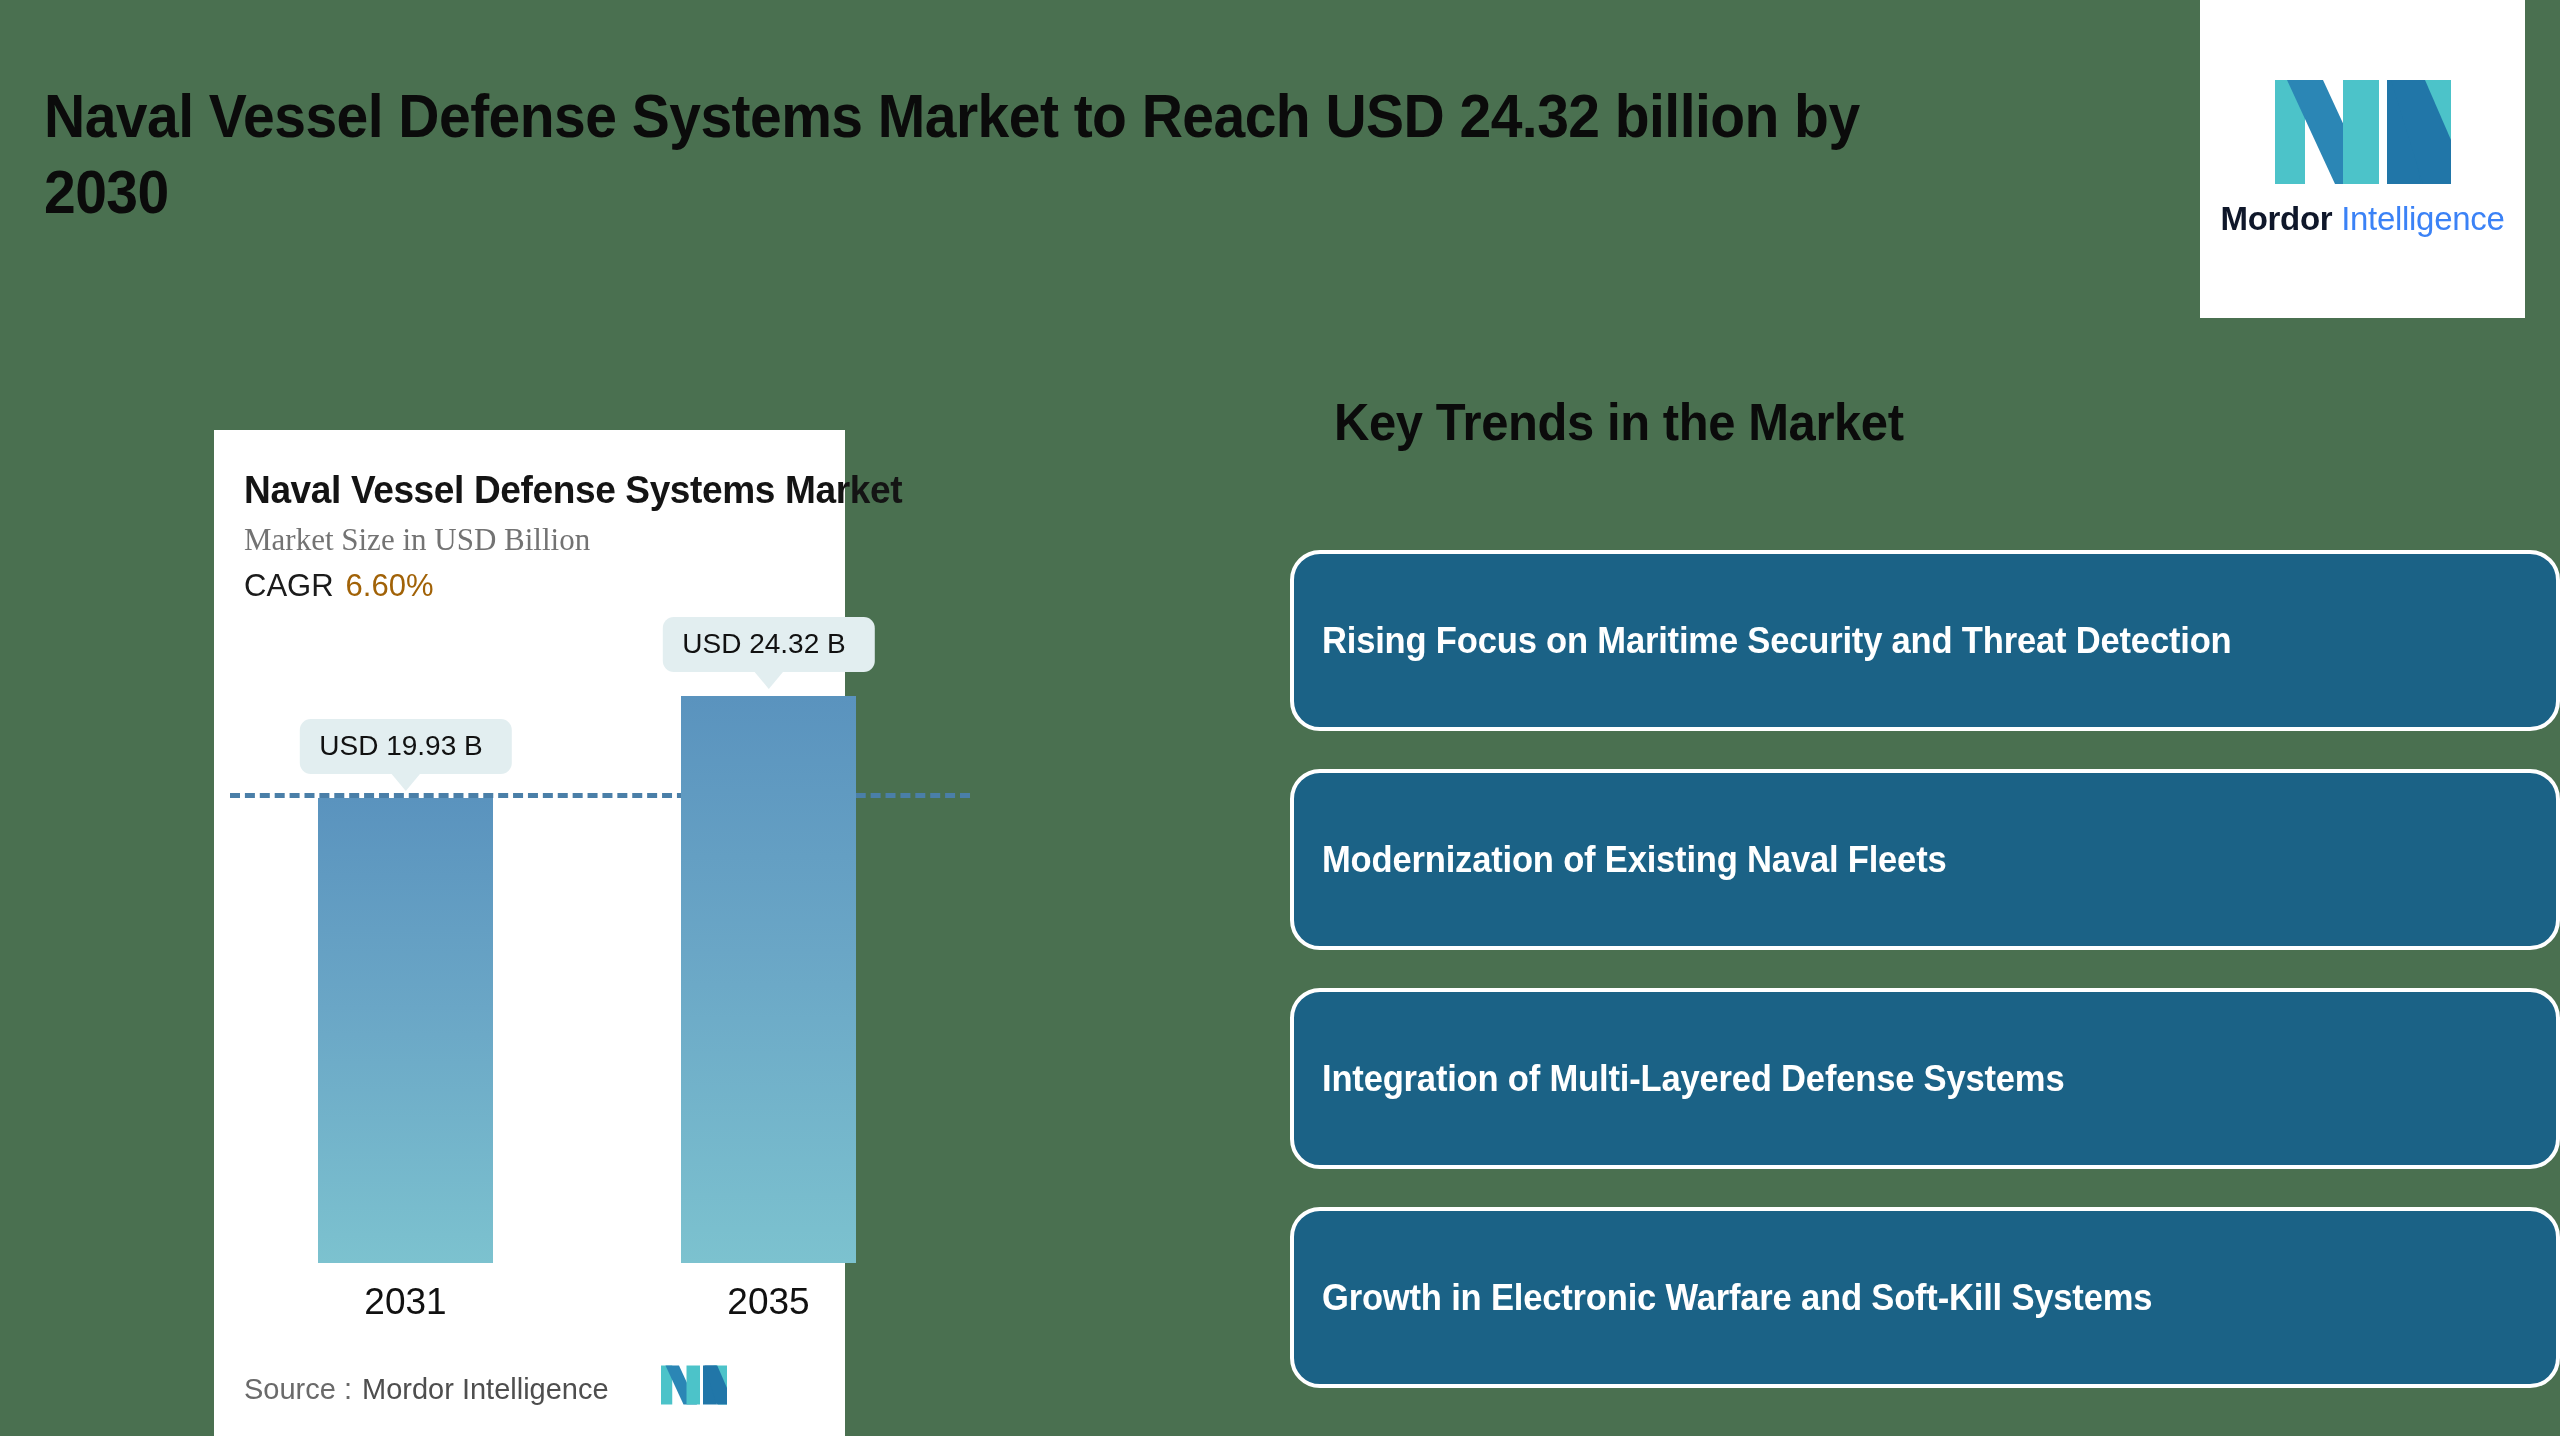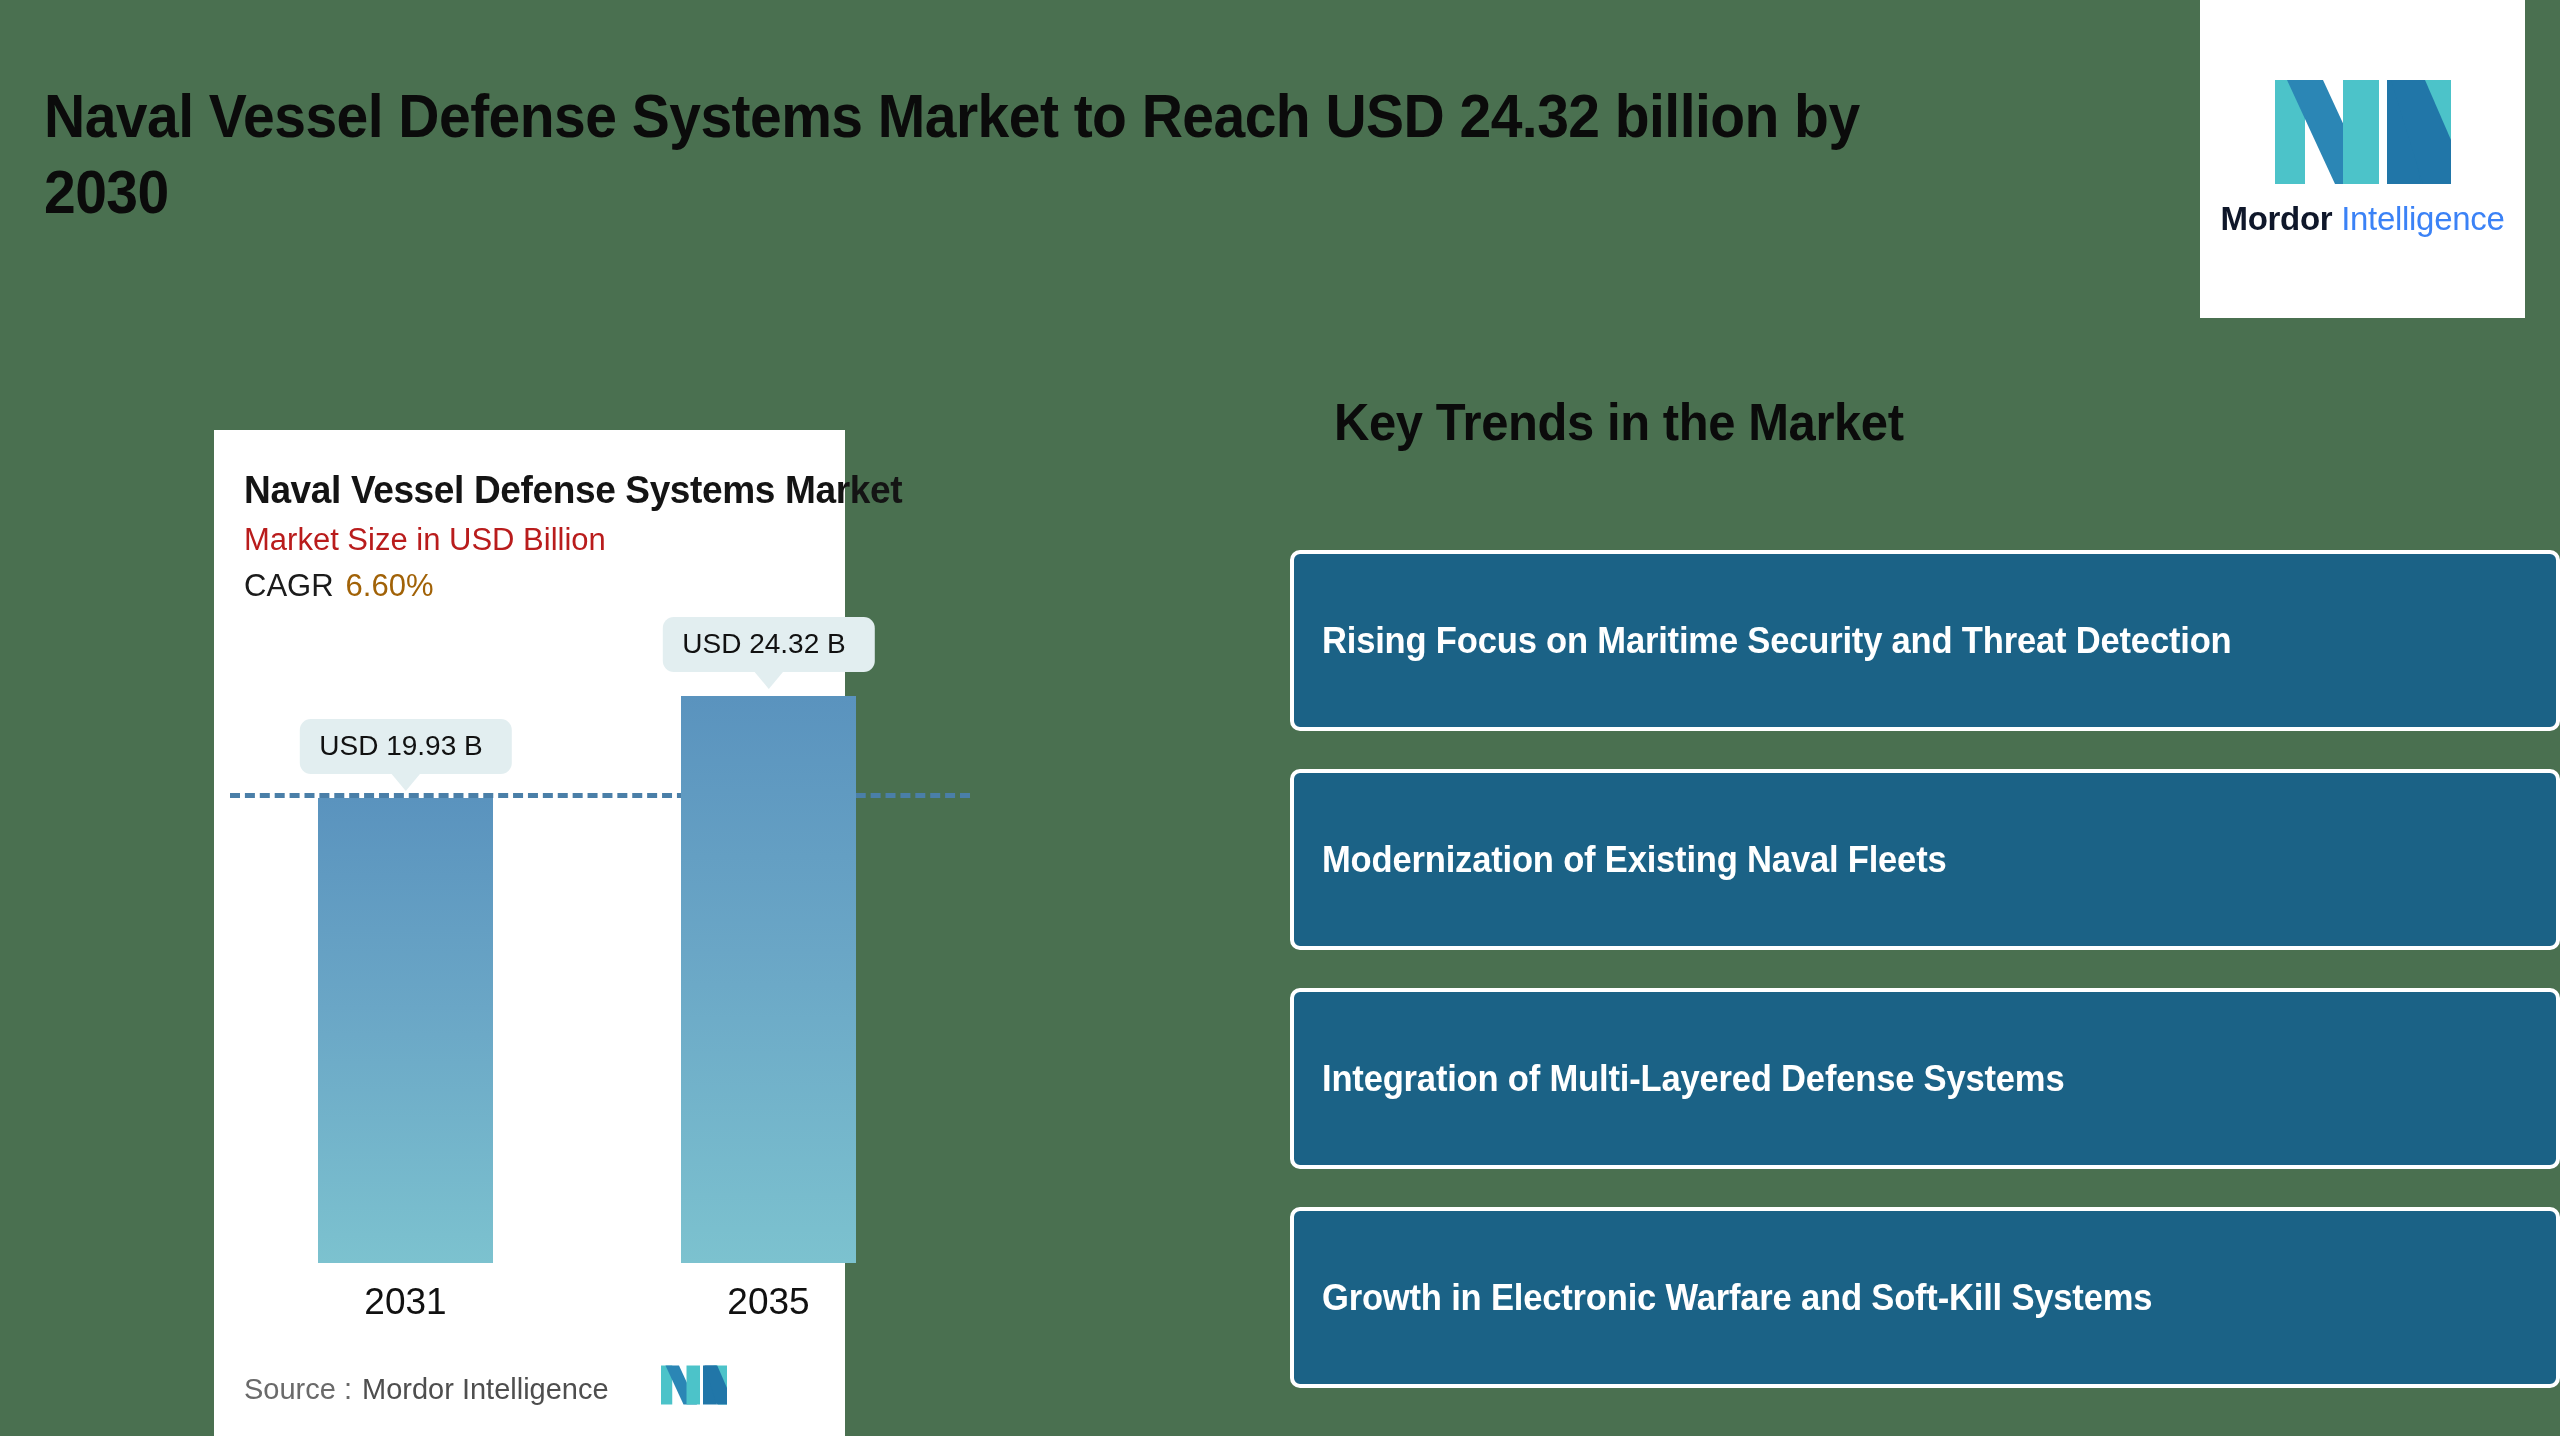--- a/index.html
+++ b/index.html
@@ -80,22 +80,23 @@
     letter-spacing: -0.4px;
     white-space: nowrap;
     transform: scaleX(0.95);
     transform-origin: left top;
   }
   #chart-subtitle {
     position: absolute;
     left: 30px;
     top: 92px;
     font-size: 31px;
-    color: #b91c1c;
-    white-space: nowrap;
+    color: #737373;
+    white-space: nowrap;
+    font-family: Liberation Serif, serif;
   }
   #chart-cagr-row {
     position: absolute;
     left: 30px;
     top: 138px;
     font-size: 31px;
     color: #1b1b1b;
     white-space: nowrap;
   }
   #chart-cagr-value {
@@ -195,21 +196,21 @@
     top: 550px;
     width: 1270px;
   }
   .trend-card {
     position: relative;
     box-sizing: border-box;
     height: 181px;
     margin-bottom: 38px;
     background: #1b6286;
     border: 4px solid #ffffff;
-    border-radius: 10px;
+    border-radius: 30px;
     display: flex;
     align-items: center;
     padding-left: 28px;
     padding-right: 28px;
   }
   .trend-label {
     font-size: 36px;
     font-weight: bold;
     color: #ffffff;
     letter-spacing: -0.2px;

